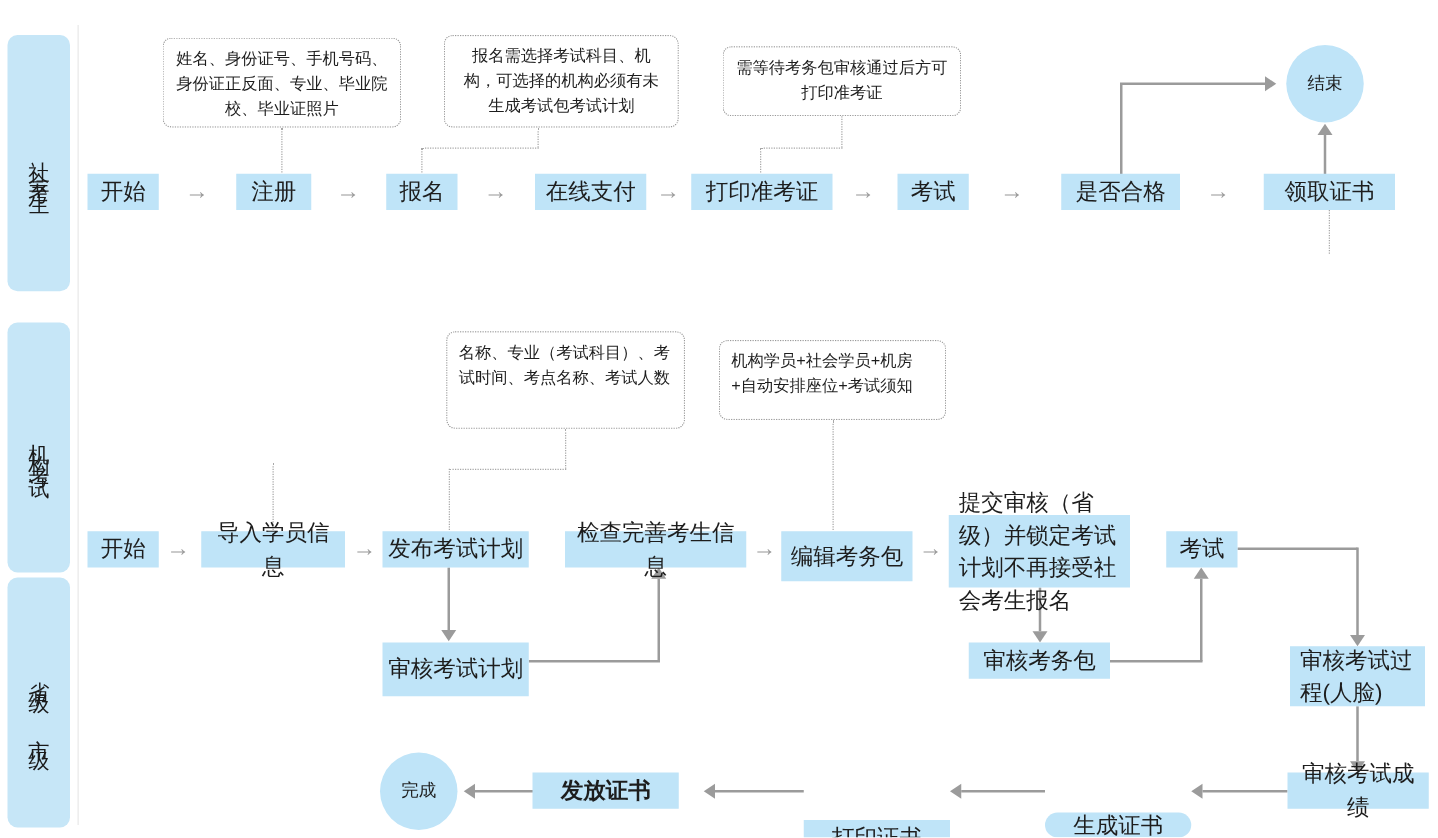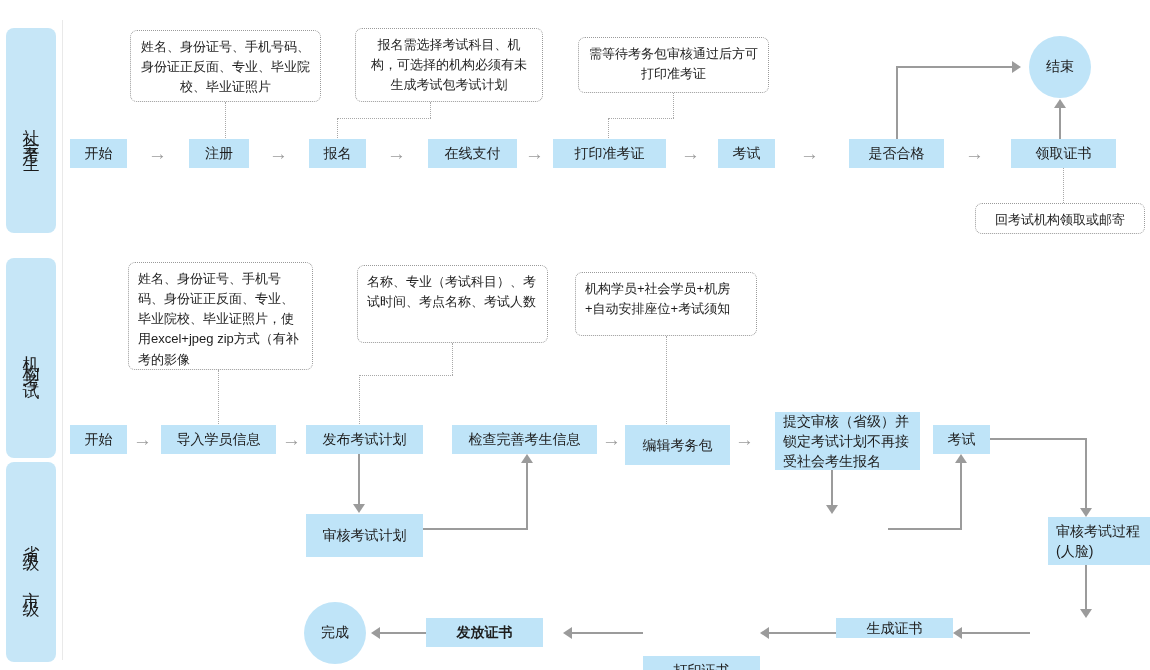--- a/index.html
+++ b/index.html
@@ -38,27 +38,27 @@
   }
   
   .node {
     position: absolute;
     background: #bfe4f8;
     box-sizing: border-box;
     display: flex;
     align-items: center;
     justify-content: center;
     text-align: center;
-    font-size: 14px;
+    font-size: 18px;
     line-height: 1.45;
     color: #1d1d1d;
     padding: 2px 4px;
     z-index: 5;
   }
-  .node.left-align { justify-content: flex-start; text-align: left; padding-left: 8px; margin-left: 16px; }
+  .node.left-align { justify-content: flex-start; text-align: left; padding-left: 8px; }
   .node.bold { font-weight: bold; }
   .circle {
     position: absolute;
     background: #bfe4f8;
     border-radius: 50%;
     display: flex;
     align-items: center;
     justify-content: center;
     font-size: 14px;
     color: #1d1d1d;
@@ -136,21 +136,20 @@
   </div>
 
   <div class="lane-divider" style="left:62px; top:20px; height:640px;"></div>
 
   <div class="note center" style="left:355px; top:28px; width:188px; height:74px;">报名需选择考试科目、机构，可选择的机构必须有未生成考试包考试计划</div>
 
   <div class="note center" style="left:130px; top:30px; width:191px; height:72px;">姓名、身份证号、手机号码、身份证正反面、专业、毕业院校、毕业证照片</div>
 
   <div class="note center" style="left:578px; top:37px; width:191px; height:56px;">需等待考务包审核通过后方可打印准考证</div>
 
-  <div class="note center" style="left:975px; top:203px; width:170px; height:31px;">回考试机构领取或邮寄</div>
 
   <div class="dseg v" style="left:225px; top:102px; height:36px;"></div>
 
   <div class="dseg v" style="left:430px; top:102px; height:16px;"></div>
   <div class="dseg h" style="left:337px; top:118px; width:94px;"></div>
   <div class="dseg v" style="left:337px; top:118px; height:20px;"></div>
 
   <div class="dseg v" style="left:673px; top:93px; height:25px;"></div>
   <div class="dseg h" style="left:608px; top:118px; width:66px;"></div>
   <div class="dseg v" style="left:608px; top:118px; height:20px;"></div>
@@ -175,41 +174,41 @@
   <div class="glyph-arrow" style="left:800px; top:144px;">→</div>
   <div class="glyph-arrow" style="left:965px; top:144px;">→</div>
 
   <div class="seg v" style="left:896px; top:67px; height:73px;"></div>
   <div class="seg h" style="left:896px; top:66px; width:116px;"></div>
   <div class="ah right" style="left:1012px; top:61px;"></div>
 
   <div class="seg v" style="left:1059px; top:108px; height:32px;"></div>
   <div class="ah up" style="left:1054px; top:99px;"></div>
 
-  <div class="note" style="left:128px; top:262px; width:185px; height:108px;">姓名、身份证号、手机号码、身份证正反面、专业、毕业院校、毕业证照片，使用excel+jpeg zip方式（有补考的影像</div>
   <div class="note" style="left:357px; top:265px; width:191px; height:78px;">名称、专业（考试科目）、考试时间、考点名称、考试人数</div>
   <div class="note" style="left:575px; top:272px; width:182px; height:64px;">机构学员+社会学员+机房+自动安排座位+考试须知</div>
 
   <div class="dseg v" style="left:218px; top:370px; height:54px;"></div>
 
   <div class="dseg v" style="left:452px; top:343px; height:32px;"></div>
   <div class="dseg h" style="left:359px; top:375px; width:94px;"></div>
   <div class="dseg v" style="left:359px; top:375px; height:49px;"></div>
 
   <div class="dseg v" style="left:666px; top:336px; height:88px;"></div>
 
   <div class="node" style="left:70px; top:425px; width:57px; height:29px;">开始</div>
   <div class="node" style="left:161px; top:425px; width:115px; height:29px;">导入学员信息</div>
   <div class="node" style="left:306px; top:425px; width:117px; height:29px;">发布考试计划</div>
   <div class="node" style="left:452px; top:425px; width:145px; height:29px;">检查完善考生信息</div>
   <div class="node" style="left:625px; top:425px; width:105px; height:40px;">编辑考务包</div>
   <div class="node left-align" style="left:759px; top:412px; width:145px; height:58px;">提交审核（省级）并锁定考试计划不再接受社会考生报名</div>
   <div class="node" style="left:933px; top:425px; width:57px; height:29px;">考试</div>
 
   <div class="node" style="left:306px; top:514px; width:117px; height:43px;">审核考试计划</div>
+  <div class="node" style="left:775px; top:514px; width:113px; height:29px;">审核考务包</div>
   <div class="node left-align" style="left:1032px; top:517px; width:108px; height:48px;">审核考试过程(人脸)</div>
 
   <div class="glyph-arrow" style="left:133px; top:430px;">→</div>
   <div class="glyph-arrow" style="left:282px; top:430px;">→</div>
   <div class="glyph-arrow" style="left:602px; top:430px;">→</div>
   <div class="glyph-arrow" style="left:735px; top:430px;">→</div>
 
   <div class="seg v" style="left:358px; top:454px; height:50px;"></div>
   <div class="ah down" style="left:353px; top:504px;"></div>
 
@@ -224,21 +223,22 @@
   <div class="seg v" style="left:960px; top:463px; height:66px;"></div>
   <div class="ah up" style="left:955px; top:454px;"></div>
 
   <div class="seg h" style="left:990px; top:438px; width:96px;"></div>
   <div class="seg v" style="left:1085px; top:438px; height:70px;"></div>
   <div class="ah down" style="left:1080px; top:508px;"></div>
 
   <div class="circle" style="left:304px; top:602px; width:62px; height:62px;">完成</div>
   <div class="node bold" style="left:426px; top:618px; width:117px; height:29px;">发放证书</div>
   <div class="node" style="left:643px; top:656px; width:117px; height:29px;">打印证书</div>
-  <div class="node" style="left:836px; top:618px; width:117px; height:20px;">生成证书</div>
+  <div class="node" style="left:836px; top:650px; width:117px; height:20px;border-radius:14px;">生成证书</div>
+  <div class="node" style="left:1030px; top:618px; width:113px; height:29px;">审核考试成绩</div>
 
   <div class="seg v" style="left:1085px; top:565px; height:44px;"></div>
   <div class="ah down" style="left:1080px; top:609px;"></div>
 
   <div class="seg h" style="left:962px; top:632px; width:68px;"></div>
   <div class="ah left" style="left:953px; top:627px;"></div>
 
   <div class="seg h" style="left:769px; top:632px; width:67px;"></div>
   <div class="ah left" style="left:760px; top:627px;"></div>
 

